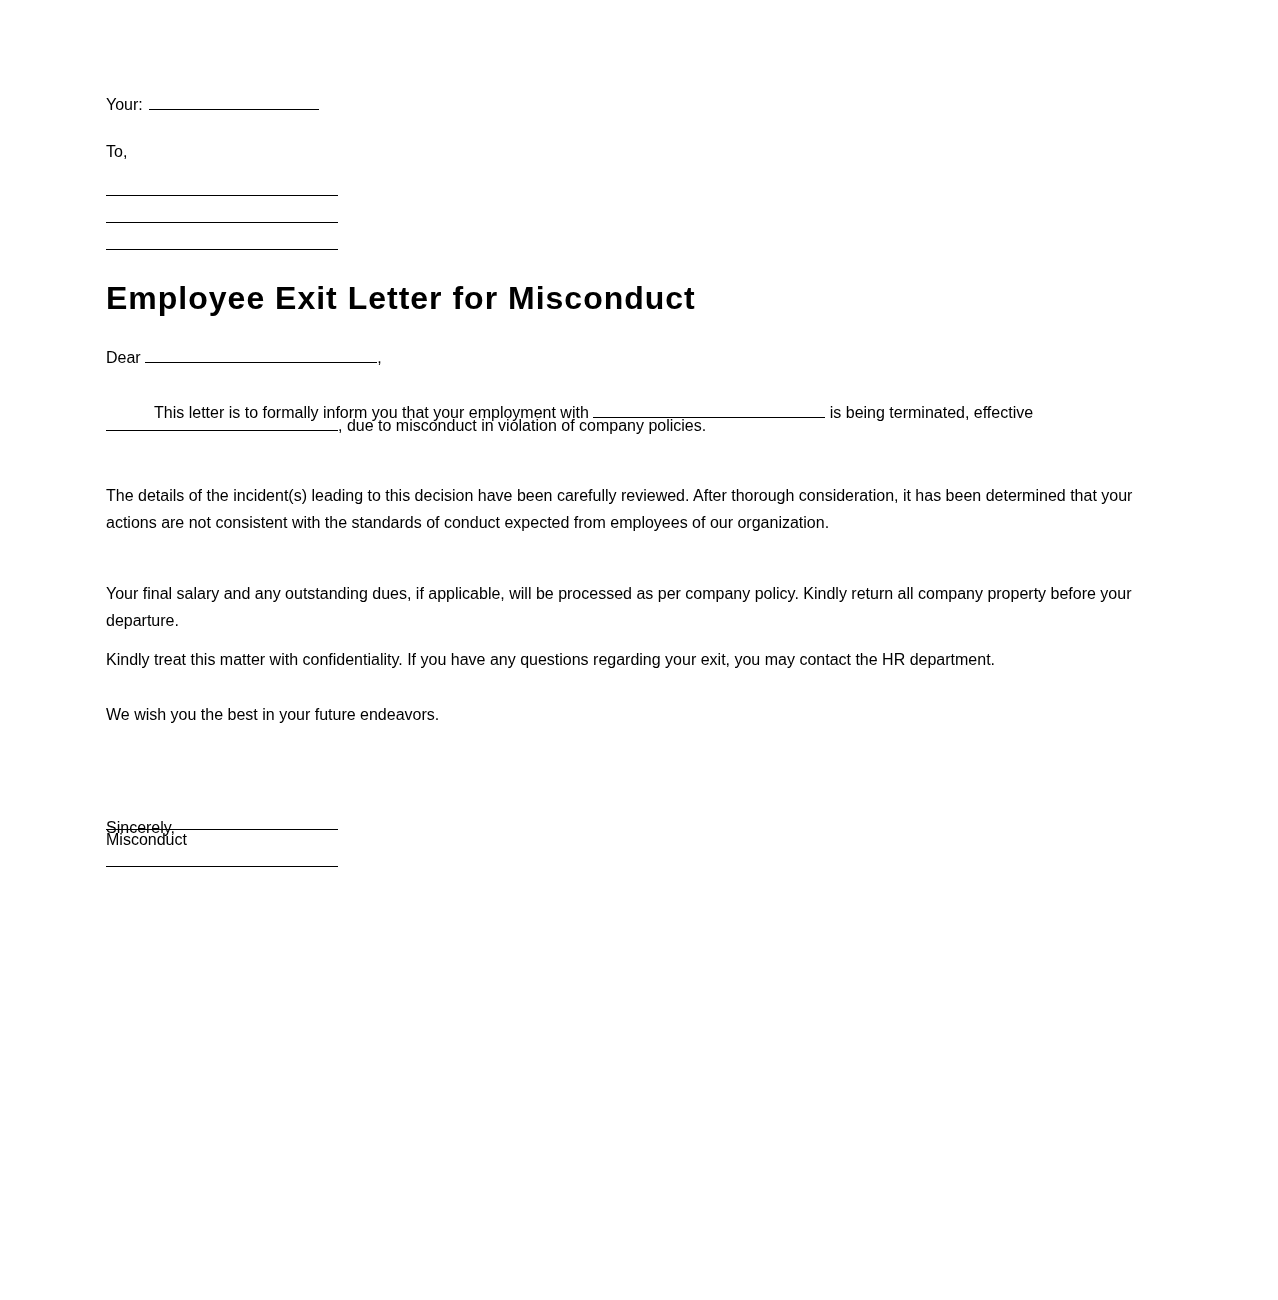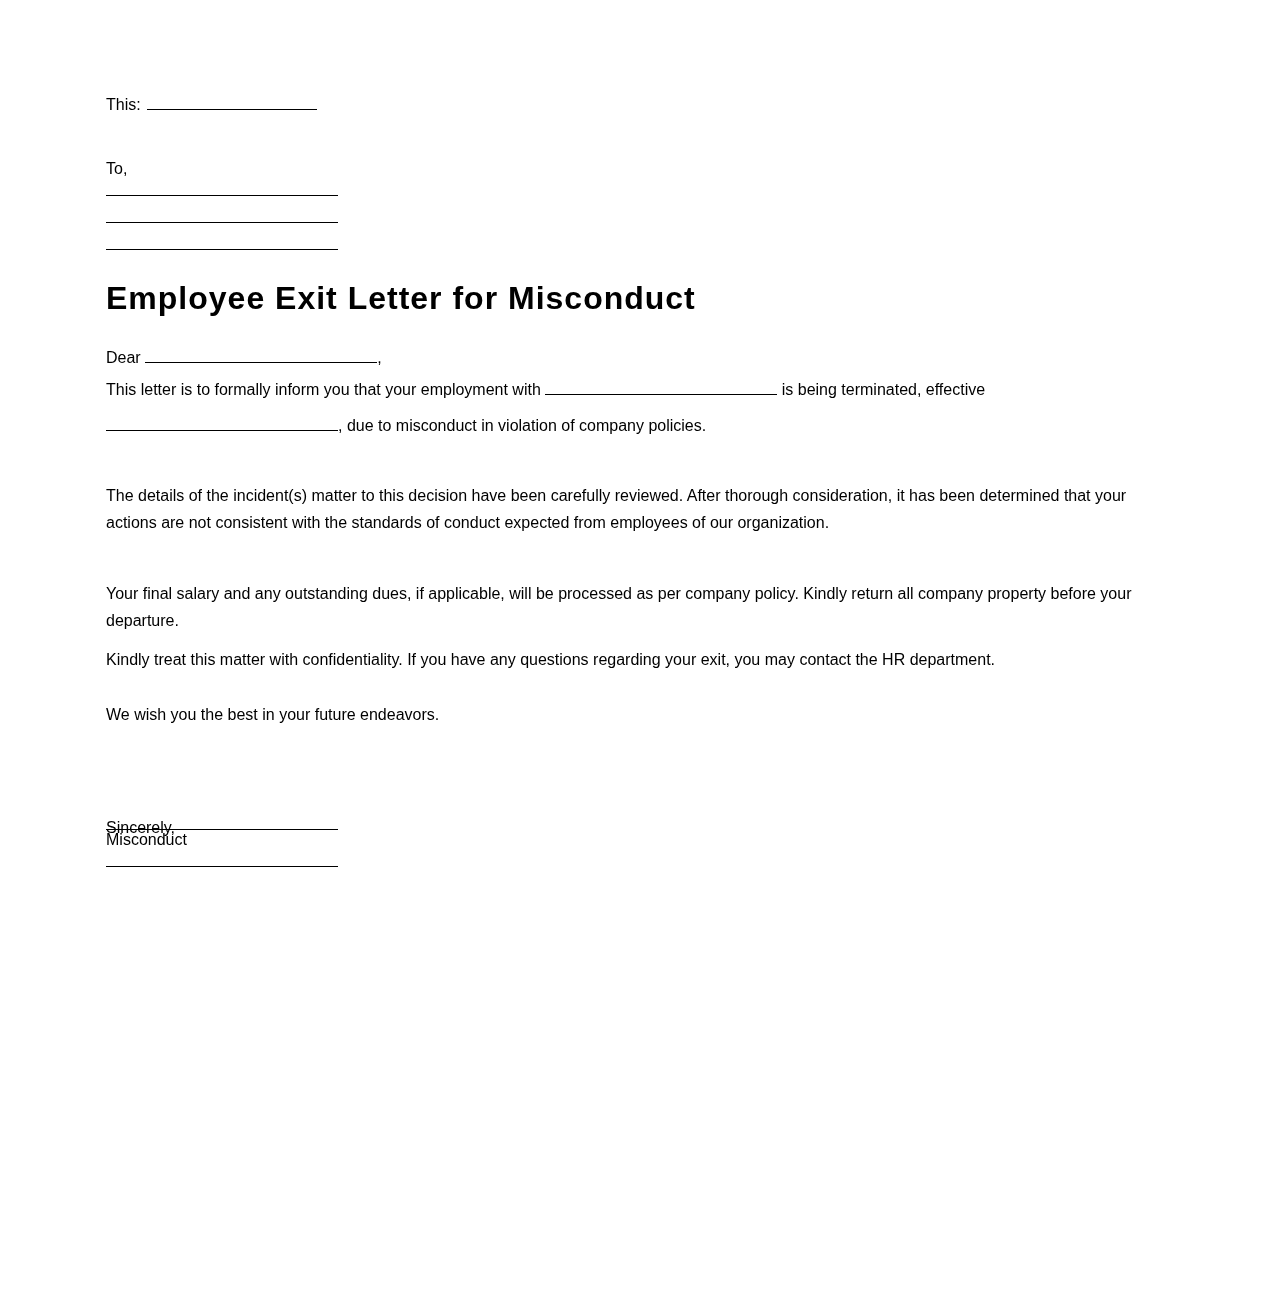--- a/index.html
+++ b/index.html
@@ -59,47 +59,47 @@
       line-height: 27px;
       margin: 0;
     }
   </style>
 </head>
 <body>
 
 <div class="page">
 
   <div class="line" style="top:95px;">
-    <span>This:</span>
+    <span>Your:</span>
     <span class="blank" style="width:170px; margin-left:2px;"></span>
   </div>
 
-  <div class="line" style="top:159px;">To,</div>
+  <div class="line" style="top:142px;">To,</div>
 
   <div class="rule" style="top:195px;"></div>
   <div class="rule" style="top:222px;"></div>
   <div class="rule" style="top:249px;"></div>
 
   <h1 class="heading">Employee Exit Letter for Misconduct</h1>
 
   <div class="line" style="top:348px;">
     <span>Dear</span>
     <span class="blank" style="width:232px;"></span><span>,</span>
   </div>
 
-  <div class="line" style="top:380px;">
+  <div class="line" style="top:403px;margin-left:48px;">
     <span>This letter is to formally inform you that your employment with</span>
     <span class="blank" style="width:232px;"></span>
     <span>is being terminated, effective</span>
   </div>
   <div class="line" style="top:416px;">
     <span class="blank" style="width:232px;"></span><span>, due to misconduct in violation of company policies.</span>
   </div>
 
-  <p class="para" style="top:482px;">The details of the incident(s) matter to this decision have been carefully reviewed. After thorough consideration, it has been determined that your actions are not consistent with the standards of conduct expected from employees of our organization.</p>
+  <p class="para" style="top:482px;">The details of the incident(s) leading to this decision have been carefully reviewed. After thorough consideration, it has been determined that your actions are not consistent with the standards of conduct expected from employees of our organization.</p>
 
   <p class="para" style="top:580px;">Your final salary and any outstanding dues, if applicable, will be processed as per company policy. Kindly return all company property before your departure.</p>
 
   <p class="para" style="top:646px;">Kindly treat this matter with confidentiality. If you have any questions regarding your exit, you may contact the HR department.</p>
 
   <p class="para" style="top:701px;">We wish you the best in your future endeavors.</p>
 
   <div class="line" style="top:818px;">Sincerely,</div>
 
   <div class="rule" style="top:829px;"></div>

